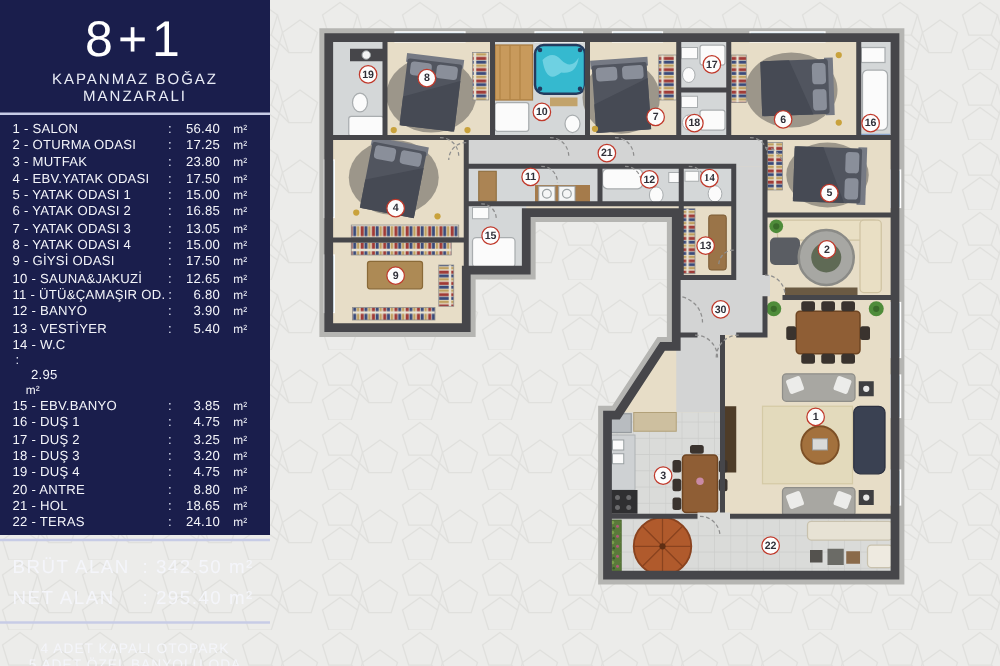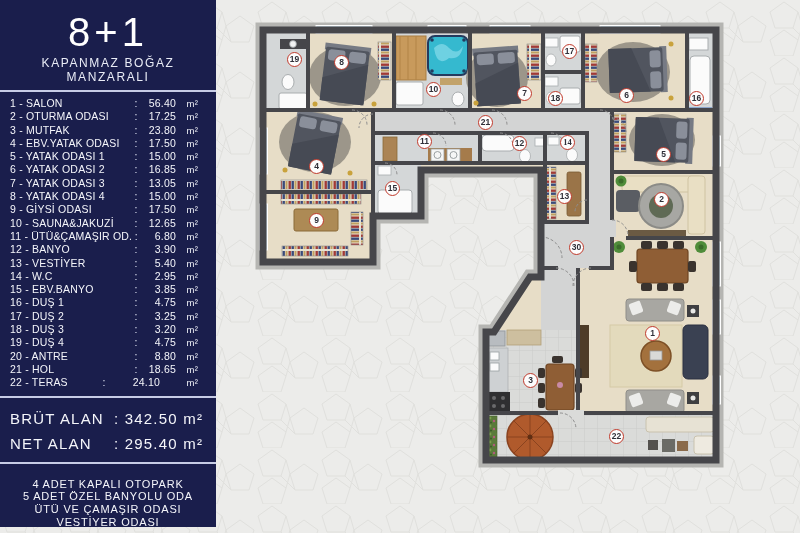--- a/index.html
+++ b/index.html
@@ -5,21 +5,21 @@
   html,body{margin:0;padding:0;background:#ececea;}
   .stage{position:relative;width:800px;height:533px;overflow:hidden;
          font-family:"Liberation Sans",sans-serif;background:#ececea;}
   .stage svg.bg{position:absolute;left:0;top:0;z-index:0;}
   .stage svg.plan{position:absolute;left:0;top:0;z-index:1;}
   .markers{position:absolute;left:0;top:0;width:800px;height:533px;z-index:5;pointer-events:none;}
   .marker{position:absolute;width:15px;height:15px;margin:-8px 0 0 -8px;border-radius:50%;
           background:#fdfdfd;border:1.6px solid #c0392b;box-sizing:border-box;
           display:flex;align-items:center;justify-content:center;
           font-size:8.5px;font-weight:bold;color:#2f2f38;line-height:1;}
-  .sidebar{position:absolute;left:0;top:0;width:216px;height:527px;background:#1a1e4c;
+  .sidebar{position:absolute;left:0;top:0;width:216px;height:428px;background:#1a1e4c;
            color:#f4f5fa;z-index:10;}
   .sb-title{margin-top:10px;text-align:center;font-size:40px;letter-spacing:4px;color:#ffffff;}
   .sb-sub{margin-top:1px;text-align:center;font-size:12px;letter-spacing:1.6px;color:#e9ecf6;}
   .sep{height:2px;background:#c7cce6;margin-top:6px;}
   .legend{padding:5px 10px 0 10px;}
   .lrow{display:flex;align-items:baseline;font-size:10.5px;line-height:12.3px;
         letter-spacing:0.2px;white-space:nowrap;}
   .rl{flex:1;text-align:left;}
   .rc{width:8px;text-align:center;color:#dfe3f2;}
   .rv{width:36px;text-align:right;}
@@ -531,21 +531,21 @@
           <span class="ru">m²</span>
         </div>
 
         <div class="lrow" style="left: 565px; top: 197px;">
           <span class="rl">13 - VESTİYER</span>
           <span class="rc">:</span>
           <span class="rv">5.40</span>
           <span class="ru">m²</span>
         </div>
 
-        <div class="lrow" style="left: 568px; top: 143px;">
+        <div class="lrow" style="left: 568px; top: 143px; flex-direction: column;">
           <span class="rl">14 - W.C</span>
           <span class="rc">:</span>
           <span class="rv">2.95</span>
           <span class="ru">m²</span>
         </div>
 
         <div class="lrow" style="left: 393px; top: 189px;">
           <span class="rl">15 - EBV.BANYO</span>
           <span class="rc">:</span>
           <span class="rv">3.85</span>
@@ -587,21 +587,21 @@
           <span class="ru">m²</span>
         </div>
 
         <div class="lrow" style="left: 486px; top: 123px;">
           <span class="rl">21 - HOL</span>
           <span class="rc">:</span>
           <span class="rv">18.65</span>
           <span class="ru">m²</span>
         </div>
 
-        <div class="lrow" style="left: 617px; top: 437px; gap: 16px;">
+        <div class="lrow" style="left: 617px; top: 437px;">
           <span class="rl">22 - TERAS</span>
           <span class="rc">:</span>
           <span class="rv">24.10</span>
           <span class="ru">m²</span>
         </div>
       </div>
 
     <div class="sep"></div>
 
     <div class="totals">

